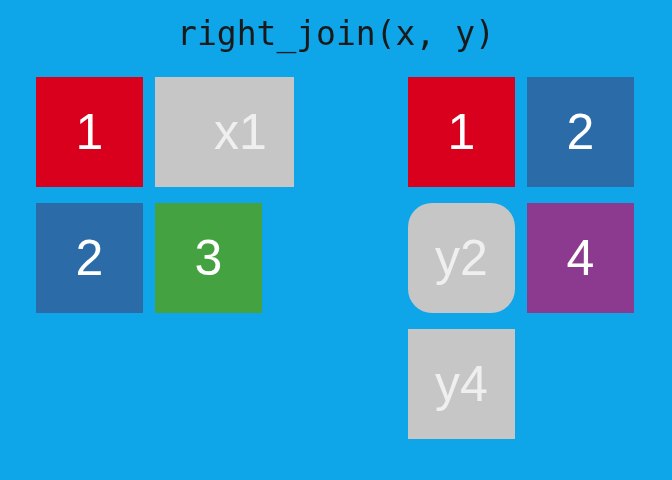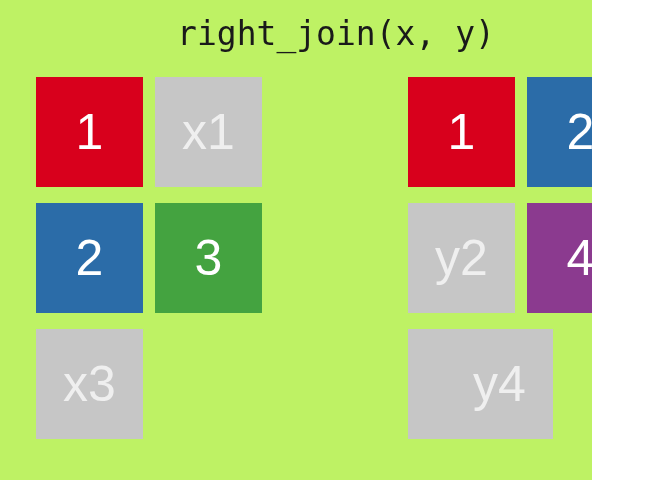--- a/index.html
+++ b/index.html
@@ -2,23 +2,23 @@
 <html><head>
 <meta charset="utf-8">
 <style>
   html, body {
     margin: 0;
     padding: 0;
     background: #ffffff;
   }
   .figure {
     position: relative;
-    width: 592px;
+    width: 672px;
     height: 480px;
-    background: #bef264;
+    background: #0ea5e9;
     overflow: hidden;
     font-family: "Liberation Sans", "DejaVu Sans", sans-serif;
   }
   .title {
     position: absolute;
     top: 14px;
     left: 0;
     width: 672px;
     text-align: center;
     font-family: "DejaVu Sans Mono", "Liberation Mono", monospace;
@@ -52,31 +52,30 @@
 </style>
 </head>
 <body>
 
 <div class="figure">
 
   <div class="title">right_join(x, y)</div>
 
   <div class="join-table left">
     <div class="cell key" style="background: rgb(216, 0, 28);">1</div>
-    <div class="cell value" style="background: rgb(198, 198, 198);">x1</div>
+    <div class="cell value" style="background: rgb(198, 198, 198); padding-left: 32px;">x1</div>
 
     <div class="cell key" style="background: rgb(43, 108, 168);">2</div>
 
     <div class="cell key" style="background: rgb(68, 163, 64);">3</div>
-    <div class="cell value" style="background: rgb(198, 198, 198);">x3</div>
   </div>
 
   <div class="join-table right">
     <div class="cell key" style="background: rgb(216, 0, 28);">1</div>
 
     <div class="cell key" style="background: rgb(43, 108, 168);">2</div>
-    <div class="cell value" style="background: rgb(198, 198, 198);">y2</div>
+    <div class="cell value" style="background: rgb(198, 198, 198); border-radius: 24px;">y2</div>
 
     <div class="cell key" style="background: rgb(139, 58, 143);">4</div>
-    <div class="cell value" style="background: rgb(198, 198, 198); padding-left: 38px;">y4</div>
+    <div class="cell value" style="background: rgb(198, 198, 198);">y4</div>
   </div>
 
 </div>
 
 </body></html>

